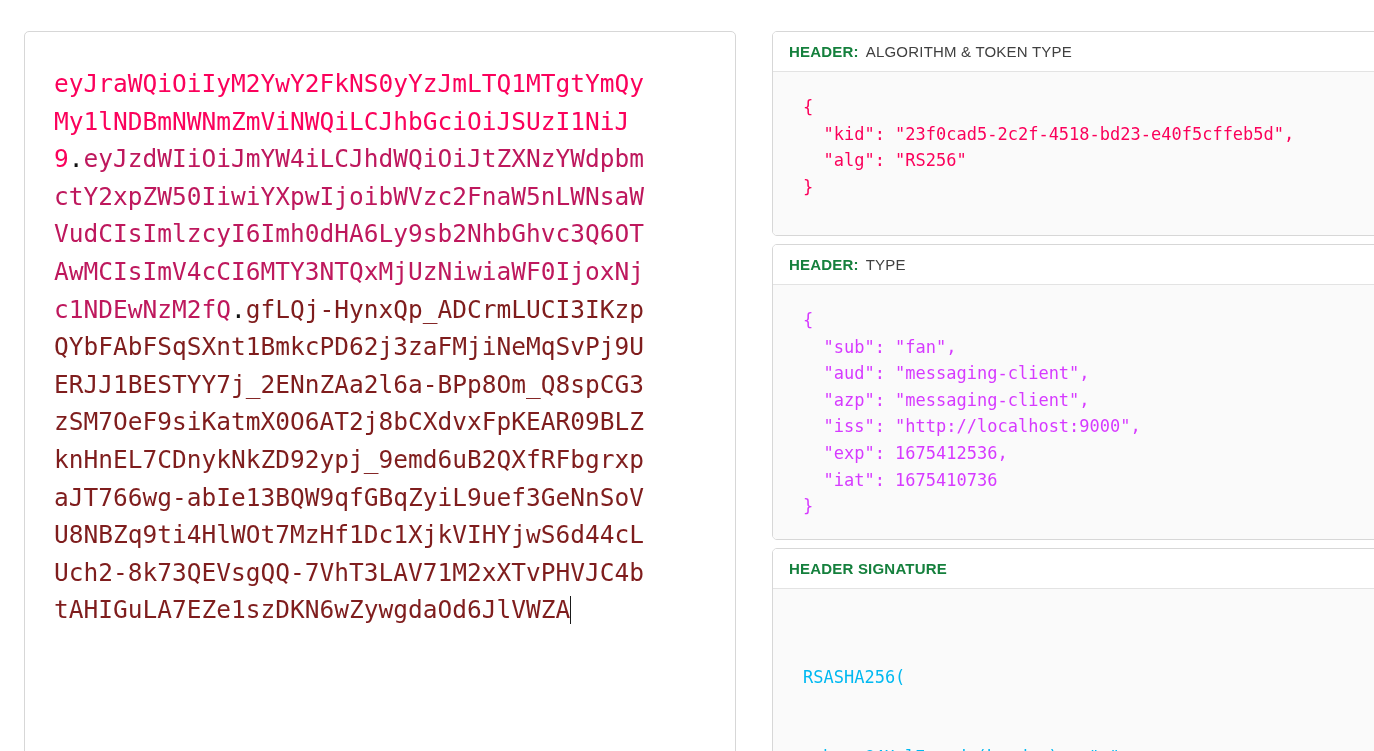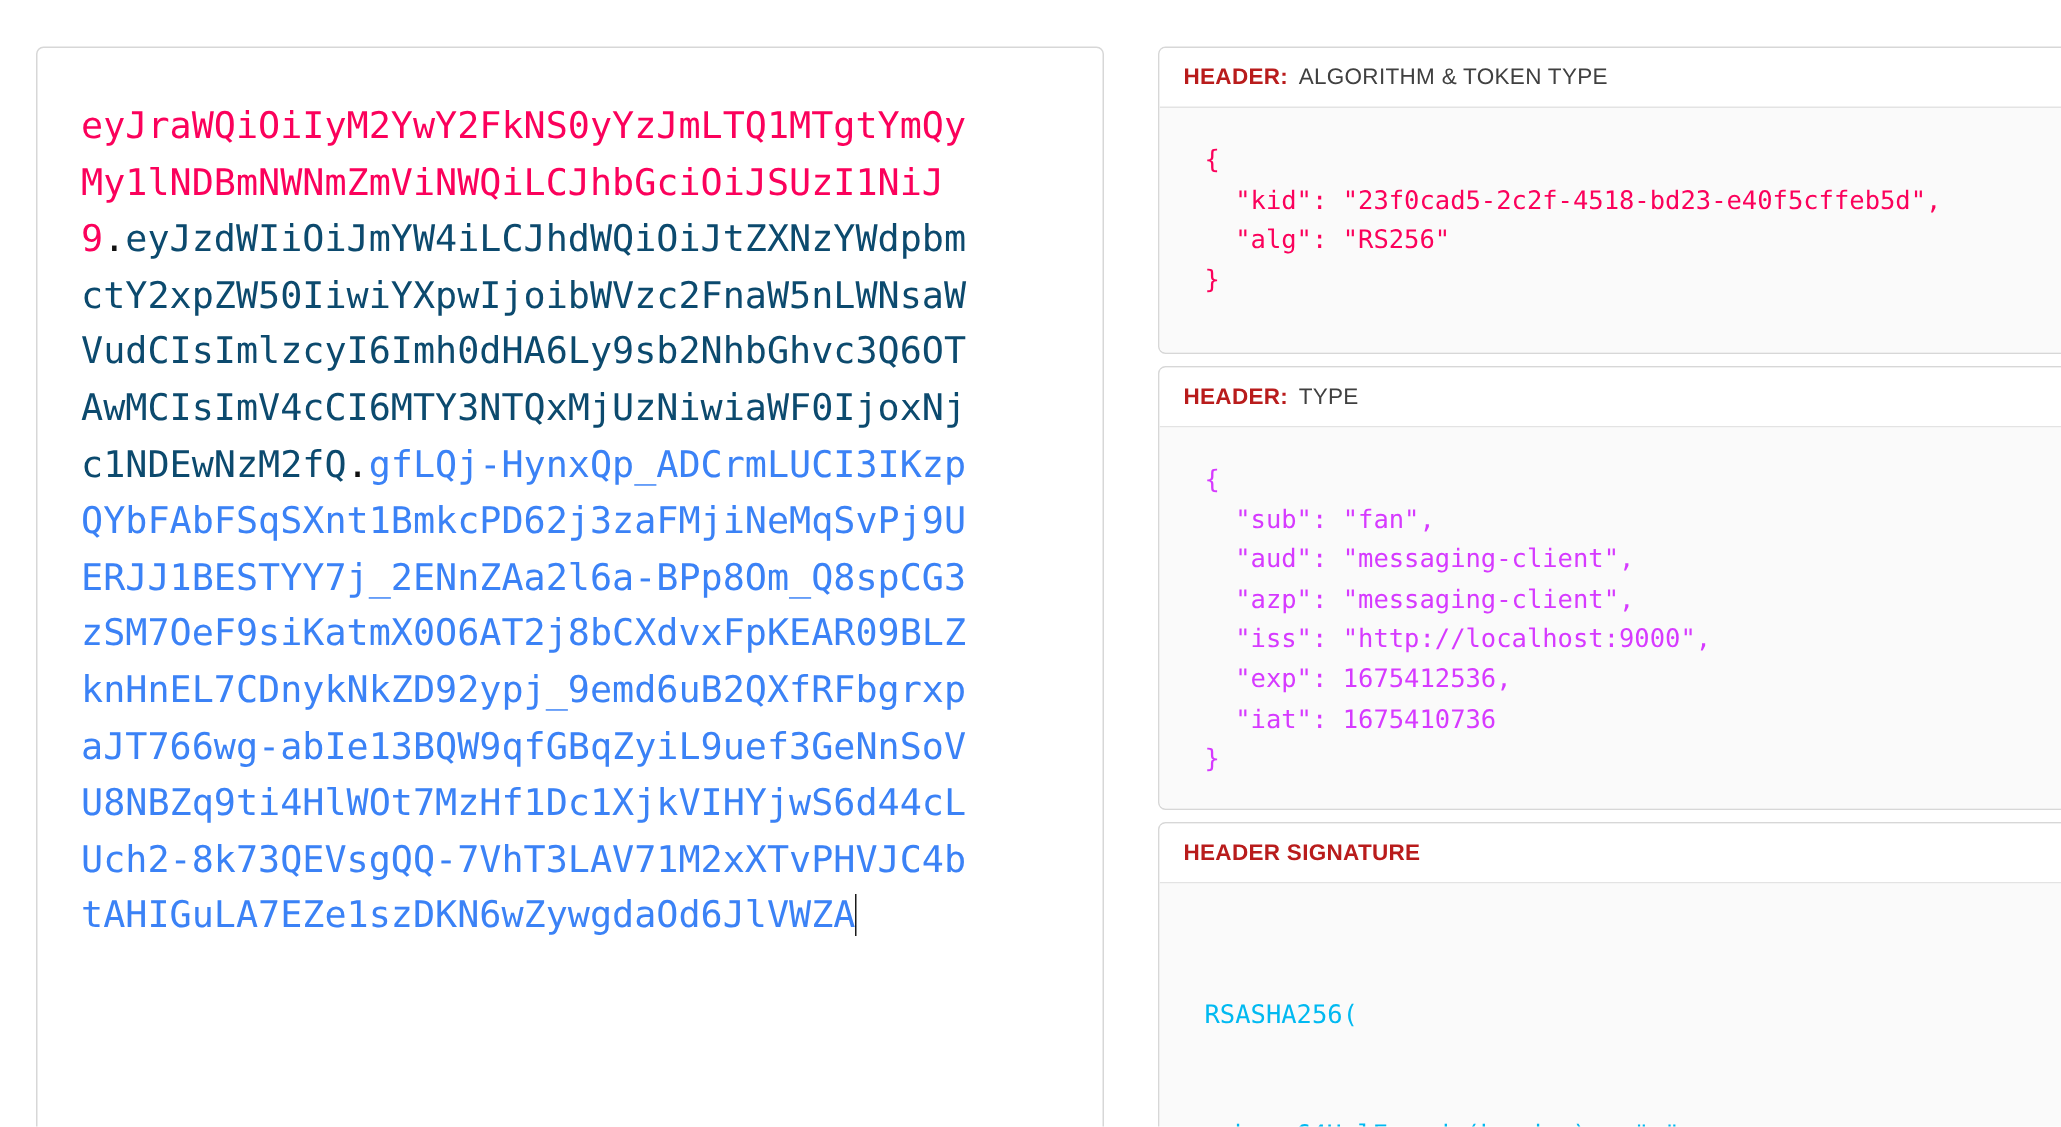--- a/index.html
+++ b/index.html
@@ -32,22 +32,22 @@
     font-family: "DejaVu Sans Mono", "Liberation Mono", monospace;
     font-size: 24.5px;
     line-height: 37.6px;
     letter-spacing: 0px;
     word-break: break-all;
     overflow-wrap: anywhere;
     white-space: pre-wrap;
   }
   .seg-header    { color: #fb015b; }
   .seg-dot       { color: #111111; }
-  .seg-payload   { color: #0c4a6e; }
-  .seg-signature { color: #3b82f6; text-align: center; }
+  .seg-payload   { color: #be185d; }
+  .seg-signature { color: #7f1d1d; text-align: center; }
   .caret {
     display: inline-block;
     width: 0;
     border-left: 1.6px solid #1a1a1a;
     height: 28px;
     vertical-align: -6px;
   }
 
   
   #decoded-col {
@@ -67,21 +67,21 @@
     background: #ffffff;
     border-bottom: 1px solid #e3e3e3;
     display: flex;
     align-items: center;
     padding: 0 0 0 16px;
     font-size: 15px;
     letter-spacing: 0.2px;
     white-space: nowrap;
   }
   .sect-head .lbl-strong {
-    color: #b91c1c;
+    color: #15803d;
     font-weight: 700;
   }
   .sect-head .lbl-soft {
     color: #404040;
     font-weight: 400;
     margin-left: 7px;
   }
   .sect-body {
     background: #fafafa;
     padding: 22px 16px 20px 30px;

